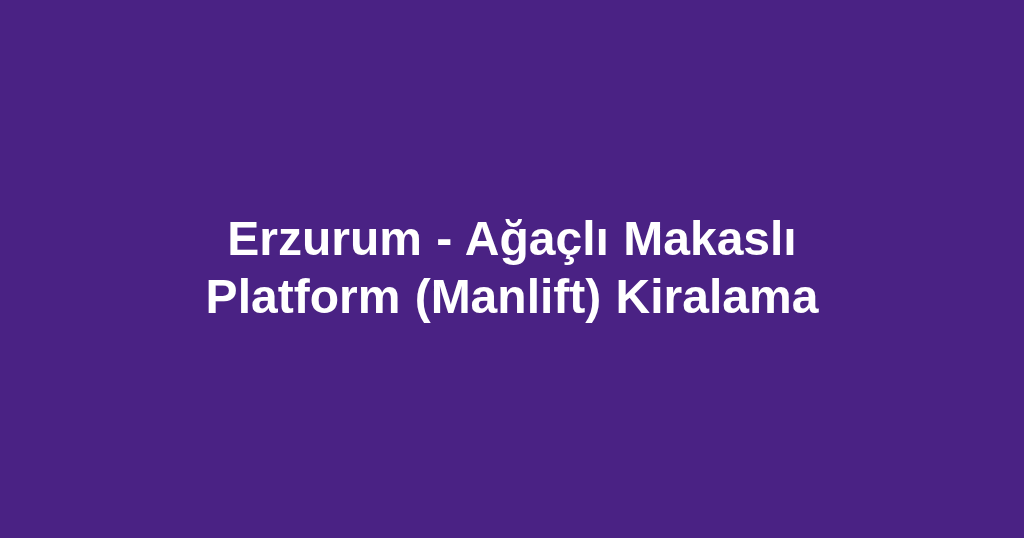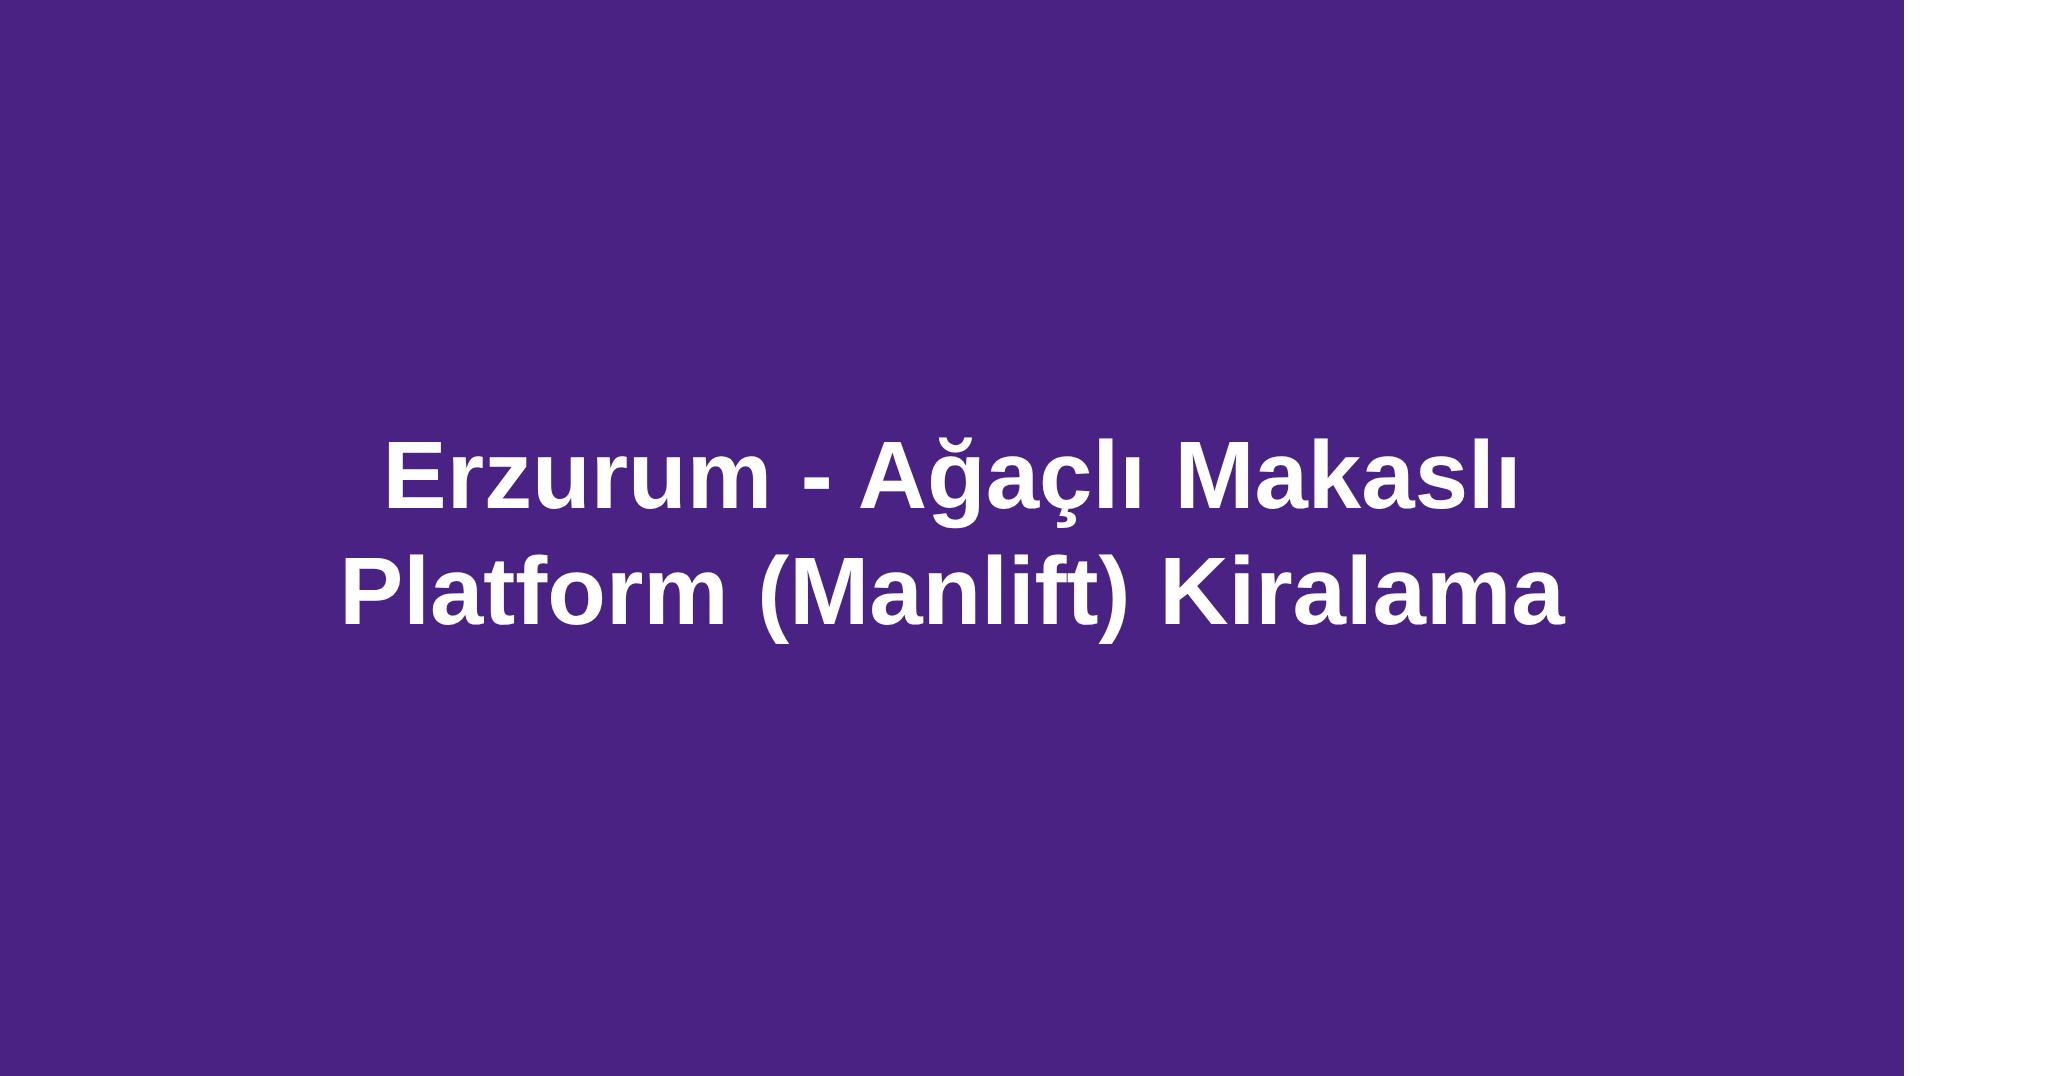--- a/index.html
+++ b/index.html
@@ -8,21 +8,21 @@
     padding: 0;
   }
 
   body {
     font-family: "Liberation Sans", sans-serif;
     background: #ffffff;
   }
 
   .og-banner {
     position: relative;
-    width: 952px;
+    width: 1024px;
     height: 538px;
     background-color: #4a2284;
     display: flex;
     align-items: center;
     justify-content: center;
     overflow: hidden;
     box-sizing: border-box;
   }
 
   .banner-title-block {

